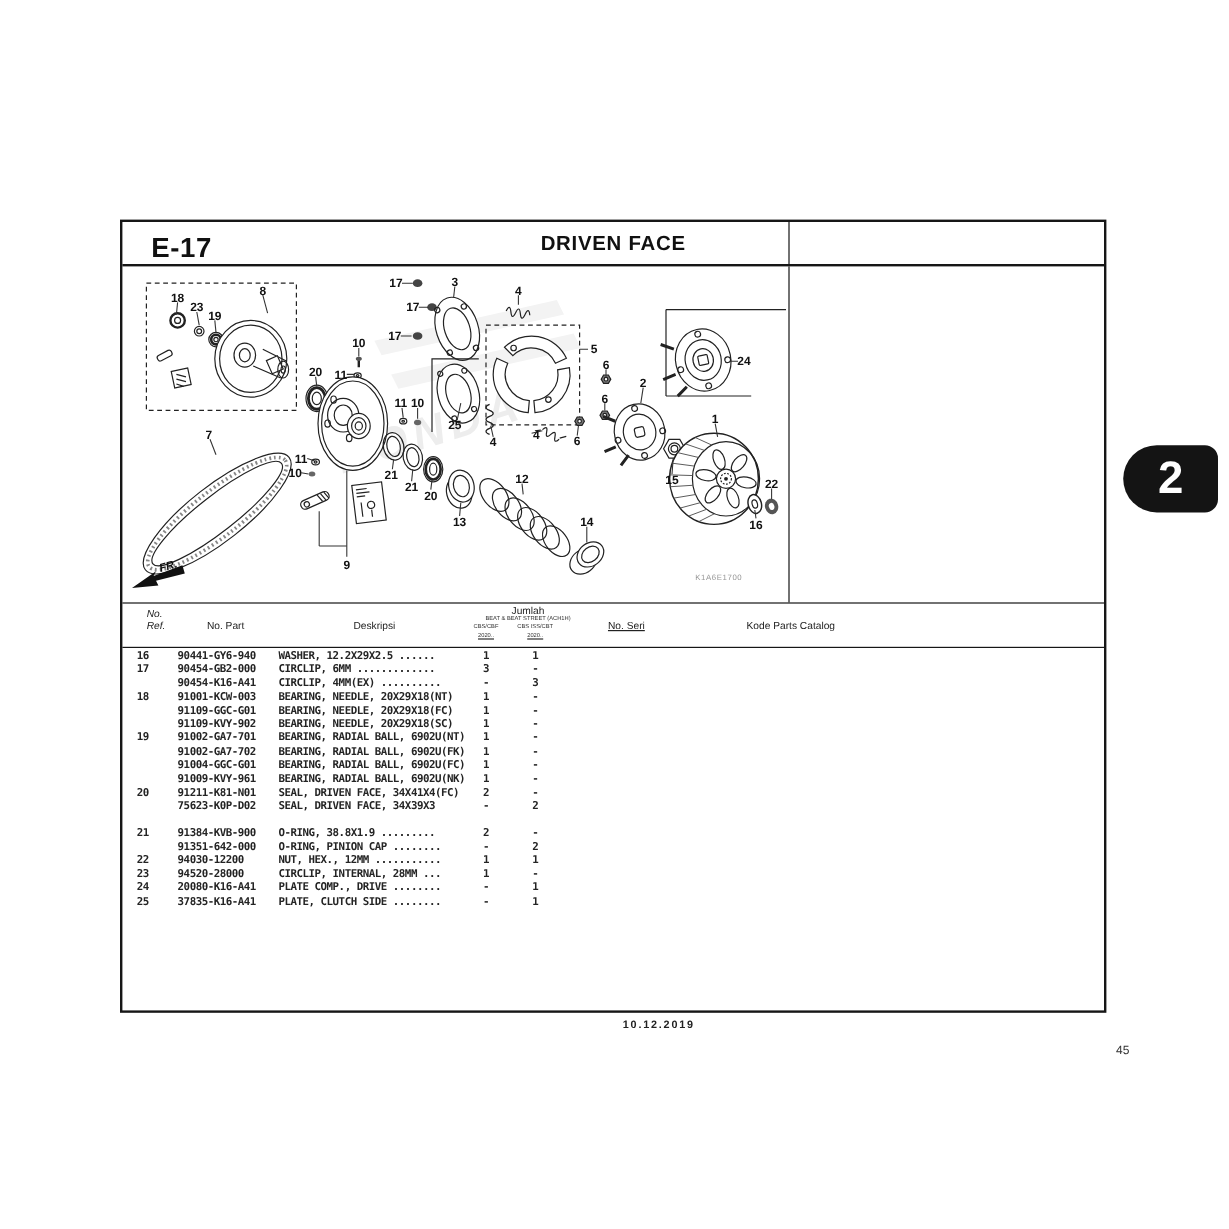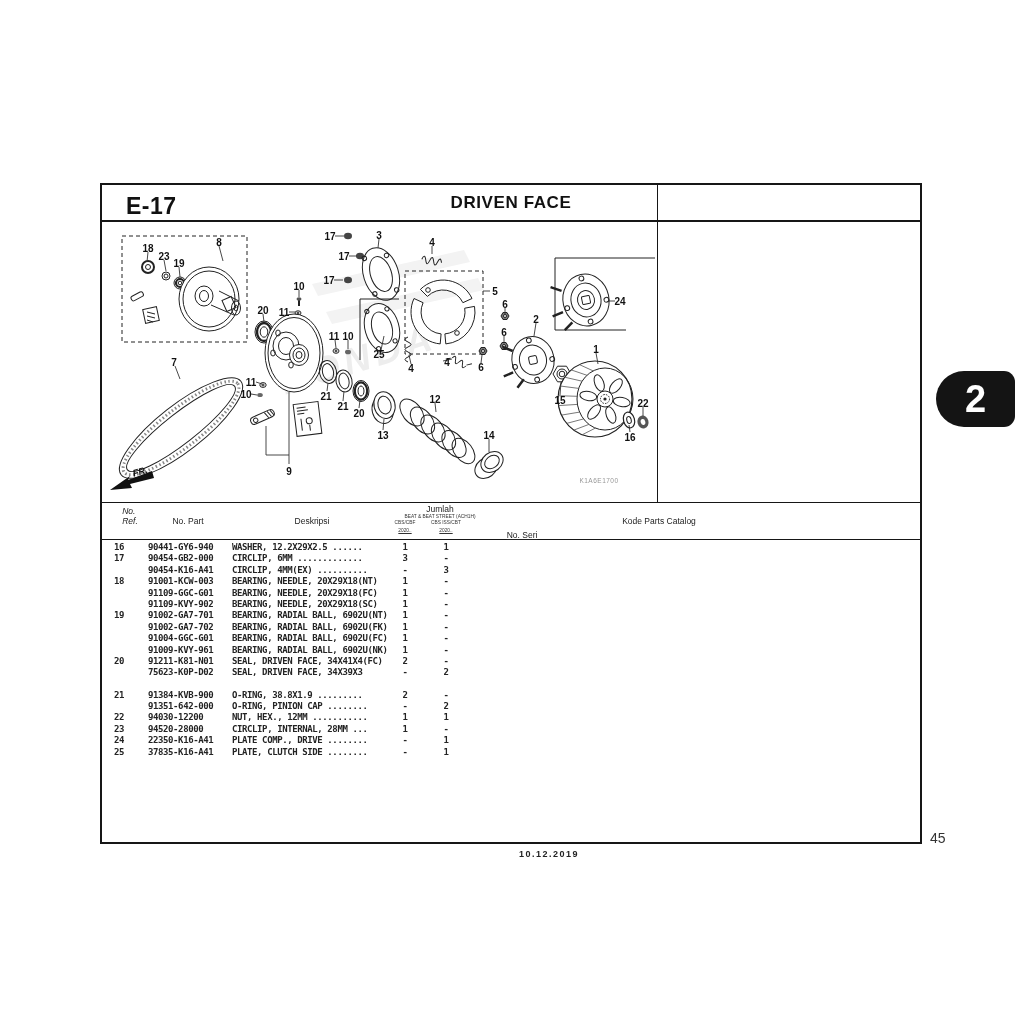--- a/index.html
+++ b/index.html
@@ -35,39 +35,39 @@
   .th-ref{left:28px;top:4px;line-height:9.5px;font-style:italic;}
   .th-part{left:86px;top:13px;}
   .th-desc{left:210px;top:13px;}
   .th-qty{left:338px;top:1px;text-align:center;}
   .th-qty .sub{font-size:4.8px;color:#333;line-height:6.5px;display:block;}
   .qty-cols{position:absolute;top:17px;left:278px;width:120px;font-size:4.8px;color:#333;}
   .qc{position:absolute;transform:translateX(-50%);white-space:nowrap;}
   .qc1{left:25px;} .qc2{left:66px;}
   .qy{position:absolute;top:8px;transform:translateX(-50%);white-space:nowrap;text-decoration:underline;}
   .qy1{left:25px;} .qy2{left:66px;}
-  .th-seri{left:420px;top:27px;text-decoration:underline;}
+  .th-seri{left:420px;top:13px;text-decoration:underline;}
   .th-kode{left:557px;top:13px;}
 
   
   .table-body{position:absolute;left:0;top:357px;width:100%;}
   .prow{position:relative;height:11.4px;font-family:"DejaVu Sans Mono","Liberation Mono",monospace;
         font-size:9px;font-weight:600;letter-spacing:-0.4px;color:#242424;white-space:pre;}
   .prow.gap{margin-top:11px;}
   .prow span{position:absolute;top:0;}
   .c-ref{left:12px;}
   .c-part{left:46px;}
   .c-desc{left:130px;}
   .c-q1{left:292px;width:22px;text-align:center;}
   .c-q2{left:333px;width:22px;text-align:center;}
 
   
   .footer-date{position:absolute;left:0;top:849px;width:1024px;text-align:center;
                font-size:9px;font-weight:bold;letter-spacing:1.5px;color:#222;padding-left:37px;}
-  .page-number{position:absolute;left:930px;top:830px;font-size:14px;color:#333;}
+  .page-number{position:absolute;left:930px;top:870px;font-size:10px;color:#333;}
   .side-tab{position:absolute;left:936px;top:371px;width:79px;height:56px;background:#141414;
             border-radius:28px 11px 11px 28px;display:flex;align-items:center;justify-content:center;}
   .side-tab span{color:#fff;font-size:38px;font-weight:bold;line-height:1;}
 </style>
 </head>
 <body>
 
 <div class="content-box">
 
   <div class="title-row">
@@ -451,21 +451,21 @@
       <div class="prow"><span class="c-ref">19</span><span class="c-part">91002-GA7-701</span><span class="c-desc">BEARING, RADIAL BALL, 6902U(NT)</span><span class="c-q1">1</span><span class="c-q2">-</span></div>
       <div class="prow"><span class="c-ref"></span><span class="c-part">91002-GA7-702</span><span class="c-desc">BEARING, RADIAL BALL, 6902U(FK)</span><span class="c-q1">1</span><span class="c-q2">-</span></div>
       <div class="prow"><span class="c-ref"></span><span class="c-part">91004-GGC-G01</span><span class="c-desc">BEARING, RADIAL BALL, 6902U(FC)</span><span class="c-q1">1</span><span class="c-q2">-</span></div>
       <div class="prow"><span class="c-ref"></span><span class="c-part">91009-KVY-961</span><span class="c-desc">BEARING, RADIAL BALL, 6902U(NK)</span><span class="c-q1">1</span><span class="c-q2">-</span></div>
       <div class="prow"><span class="c-ref">20</span><span class="c-part">91211-K81-N01</span><span class="c-desc">SEAL, DRIVEN FACE, 34X41X4(FC)</span><span class="c-q1">2</span><span class="c-q2">-</span></div>
       <div class="prow"><span class="c-ref"></span><span class="c-part">75623-K0P-D02</span><span class="c-desc">SEAL, DRIVEN FACE, 34X39X3</span><span class="c-q1">-</span><span class="c-q2">2</span></div>
       <div class="prow gap"><span class="c-ref">21</span><span class="c-part">91384-KVB-900</span><span class="c-desc">O-RING, 38.8X1.9 .........</span><span class="c-q1">2</span><span class="c-q2">-</span></div>
       <div class="prow"><span class="c-ref"></span><span class="c-part">91351-642-000</span><span class="c-desc">O-RING, PINION CAP ........</span><span class="c-q1">-</span><span class="c-q2">2</span></div>
       <div class="prow"><span class="c-ref">22</span><span class="c-part">94030-12200</span><span class="c-desc">NUT, HEX., 12MM ...........</span><span class="c-q1">1</span><span class="c-q2">1</span></div>
       <div class="prow"><span class="c-ref">23</span><span class="c-part">94520-28000</span><span class="c-desc">CIRCLIP, INTERNAL, 28MM ...</span><span class="c-q1">1</span><span class="c-q2">-</span></div>
-      <div class="prow"><span class="c-ref">24</span><span class="c-part">22350-K16-A41</span><span class="c-desc">PLATE COMP., DRIVE ........</span><span class="c-q1">-</span><span class="c-q2">1</span></div>
+      <div class="prow"><span class="c-ref">24</span><span class="c-part">20080-K16-A41</span><span class="c-desc">PLATE COMP., DRIVE ........</span><span class="c-q1">-</span><span class="c-q2">1</span></div>
       <div class="prow"><span class="c-ref">25</span><span class="c-part">37835-K16-A41</span><span class="c-desc">PLATE, CLUTCH SIDE ........</span><span class="c-q1">-</span><span class="c-q2">1</span></div>
     </div>
 </div>
 
 <div class="side-tab">
   <span>2</span>
 </div>
 <div class="page-number">45</div>
 <div class="footer-date">10.12.2019</div>
 

